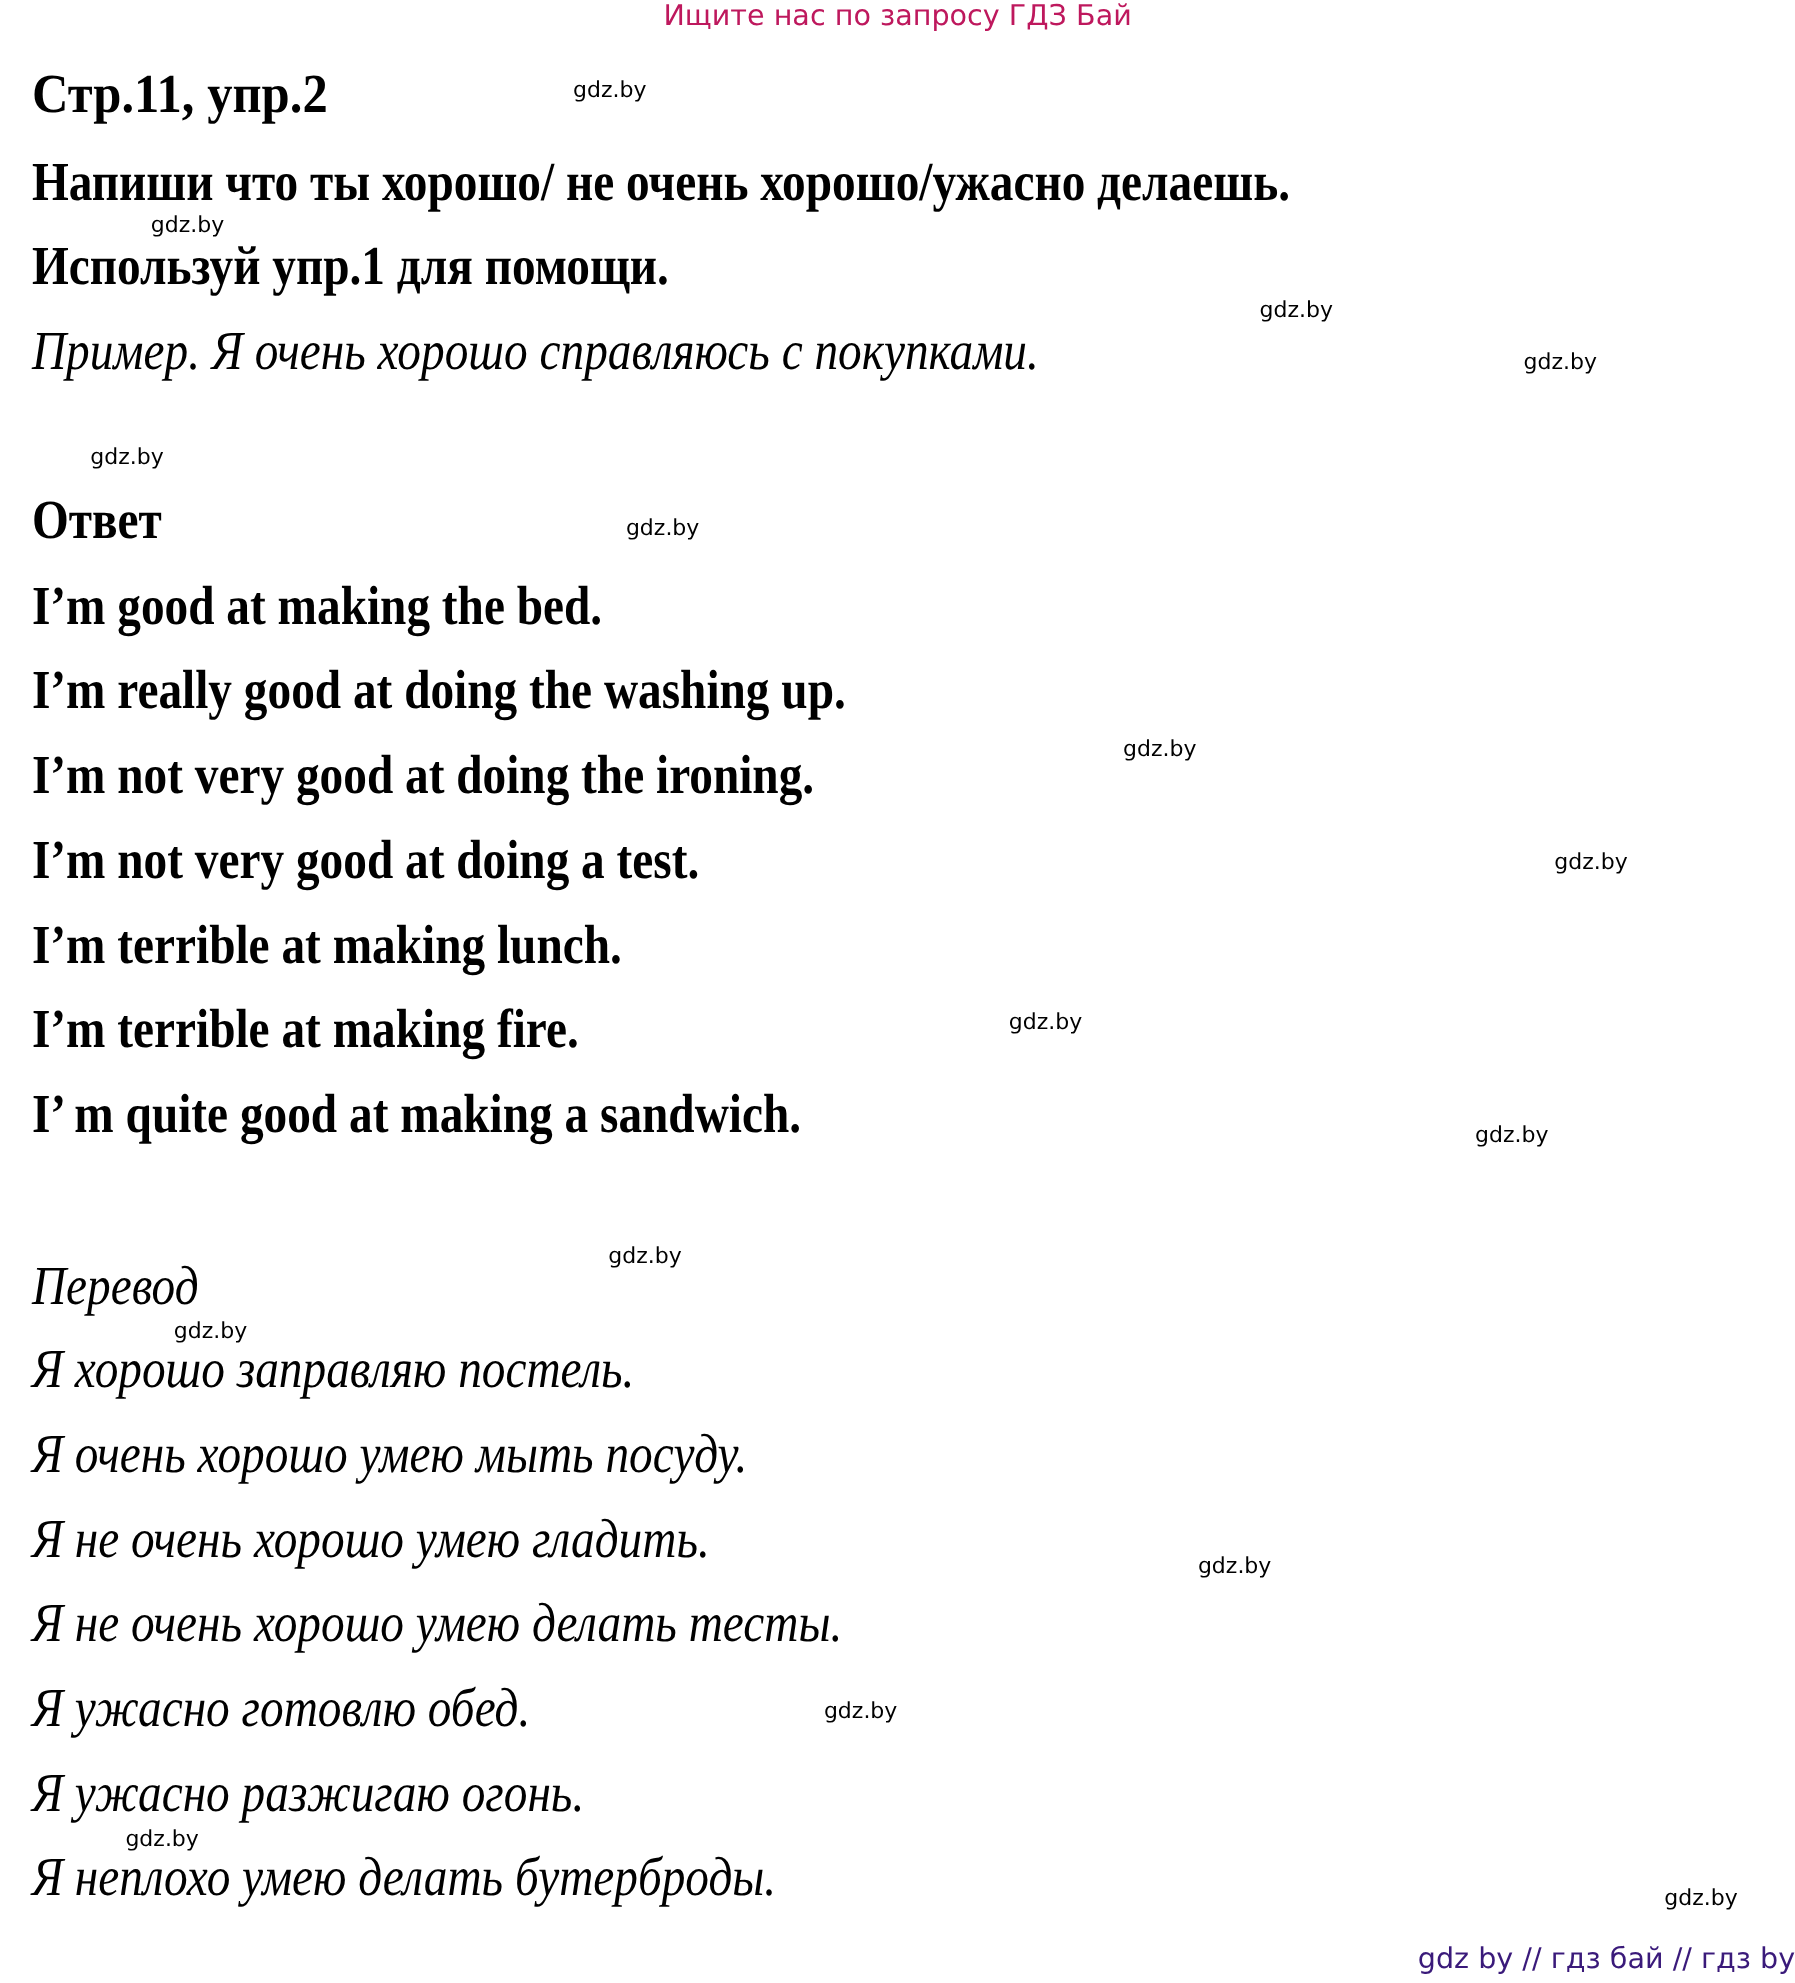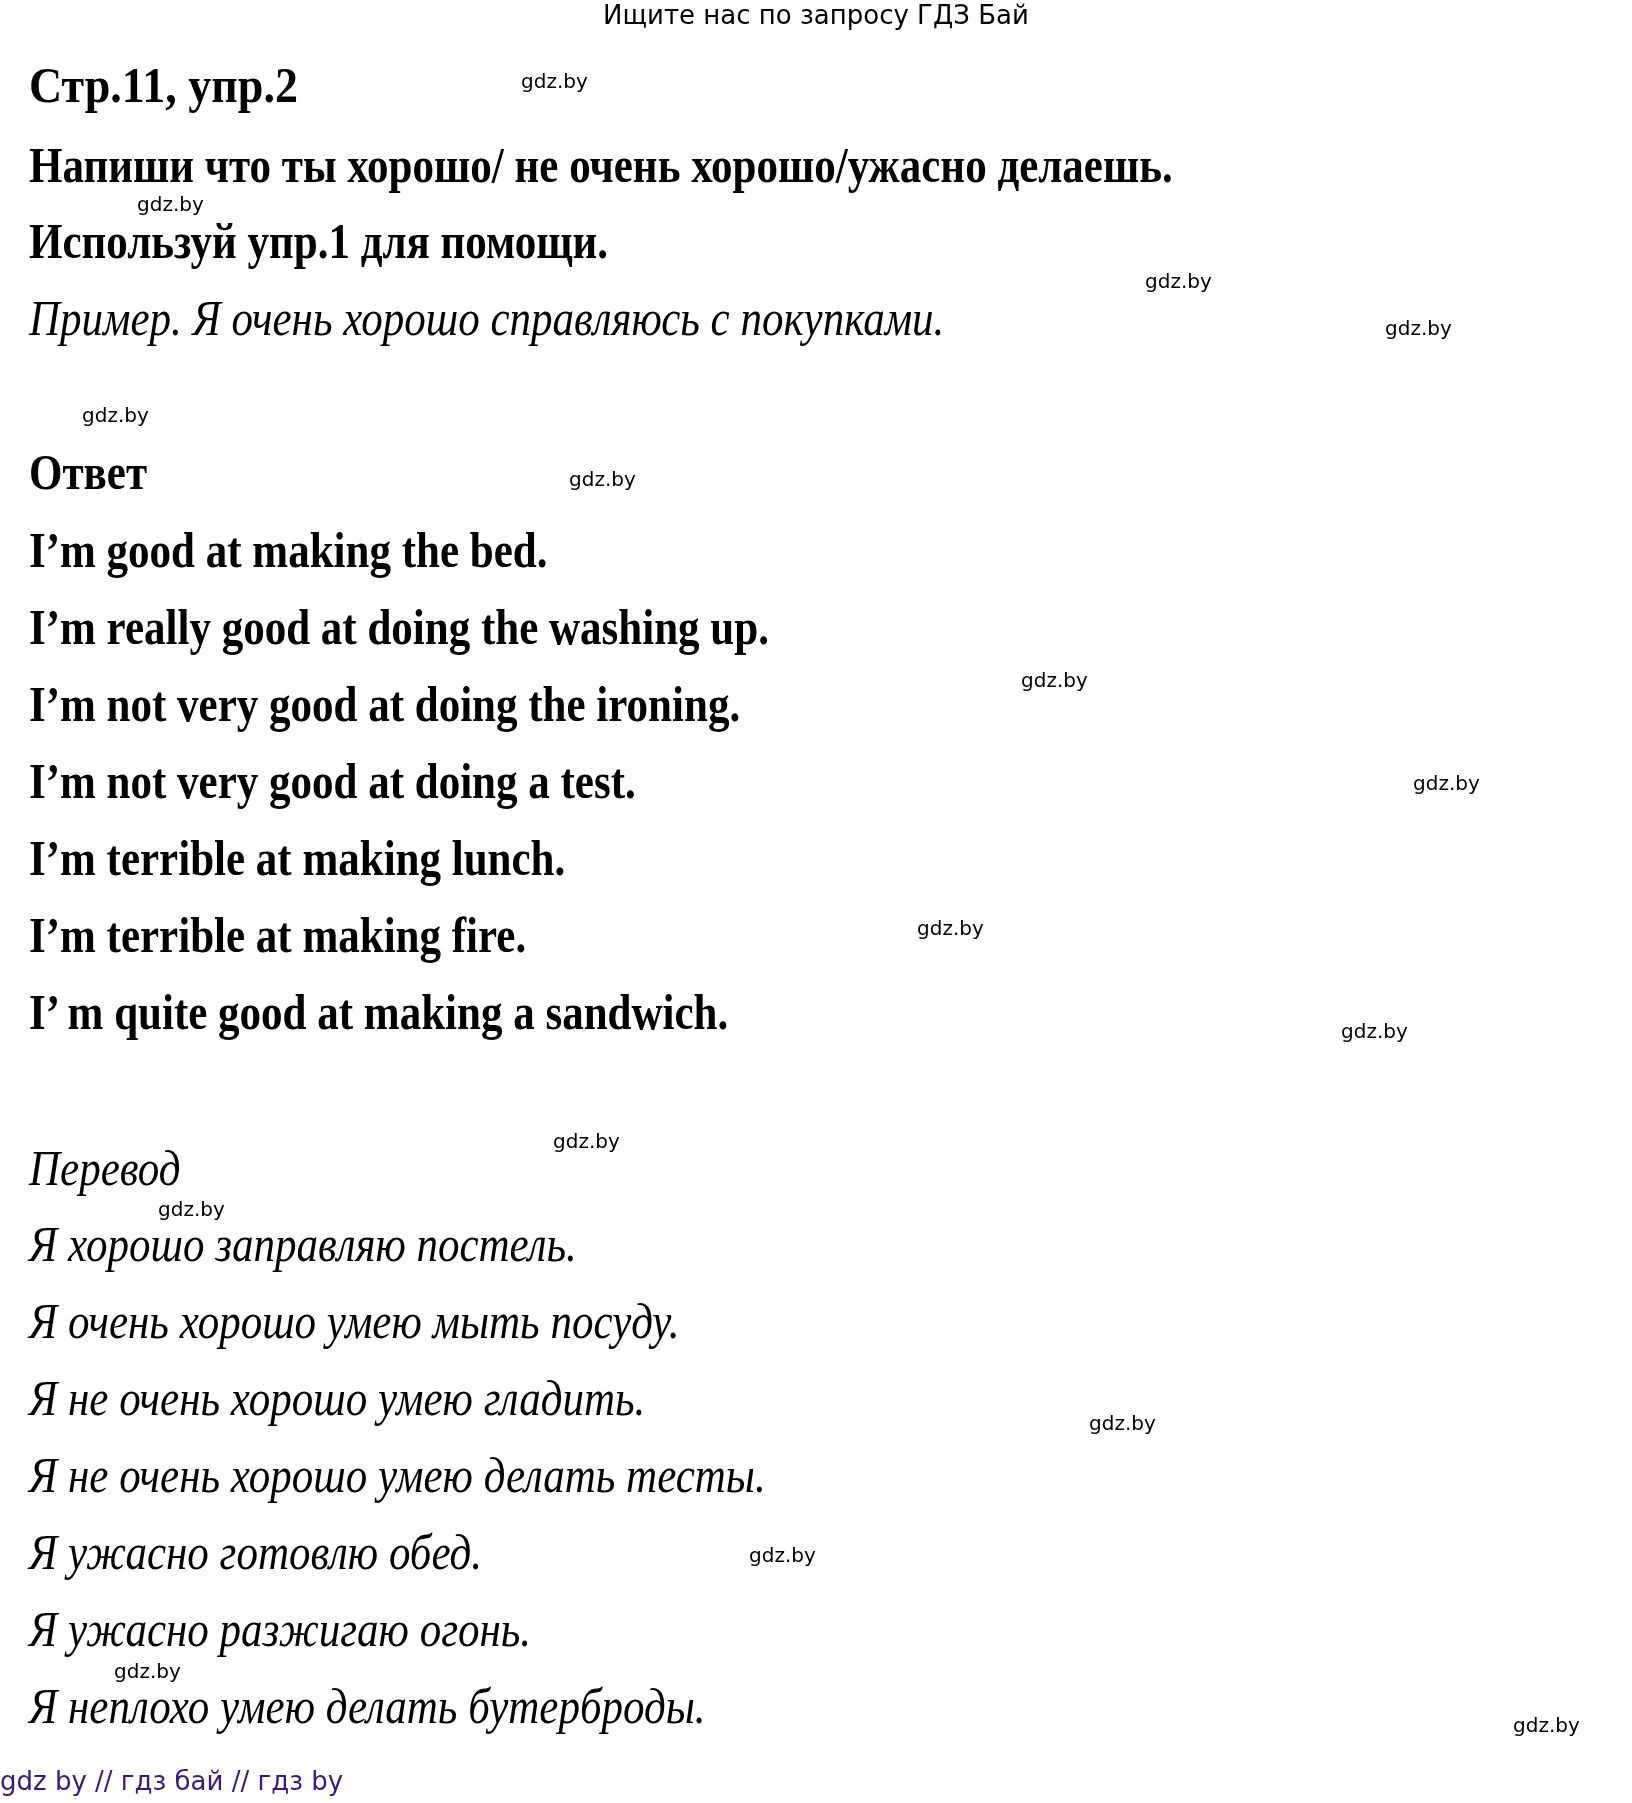--- a/index.html
+++ b/index.html
@@ -1,24 +1,24 @@
 <!DOCTYPE html>
 <html><head>
 <meta charset="utf-8">
 <style>
   html, body { margin: 0; padding: 0; background: #ffffff; }
   body { width: 1632px; height: 1803px; position: relative; overflow: hidden; }
   .abs { position: absolute; white-space: nowrap; }
   .top-banner {
     left: 0; width: 1632px; top: 0; text-align: center;
-    font-family: "DejaVu Sans", sans-serif; font-size: 26px; color: #000000;
+    font-family: "DejaVu Sans", sans-serif; font-size: 26px; color: #be185d;
     line-height: 30px;
   }
   .bottom-banner {
-    left: 0; width: 1632px; top: 1766px; text-align: left;
+    left: 0; width: 1632px; top: 1766px; text-align: right;
     font-family: "DejaVu Sans", sans-serif; font-size: 26px; color: #3a1a7a;
     line-height: 30px;
   }
   .serif-b {
     font-family: "Liberation Serif", serif; font-weight: bold; color: #000;
     font-size: 50px; line-height: 56px; transform-origin: left top;
   }
   .serif-i {
     font-family: "Liberation Serif", serif; font-style: italic; color: #000;
     font-size: 50px; line-height: 56px; transform-origin: left top;

